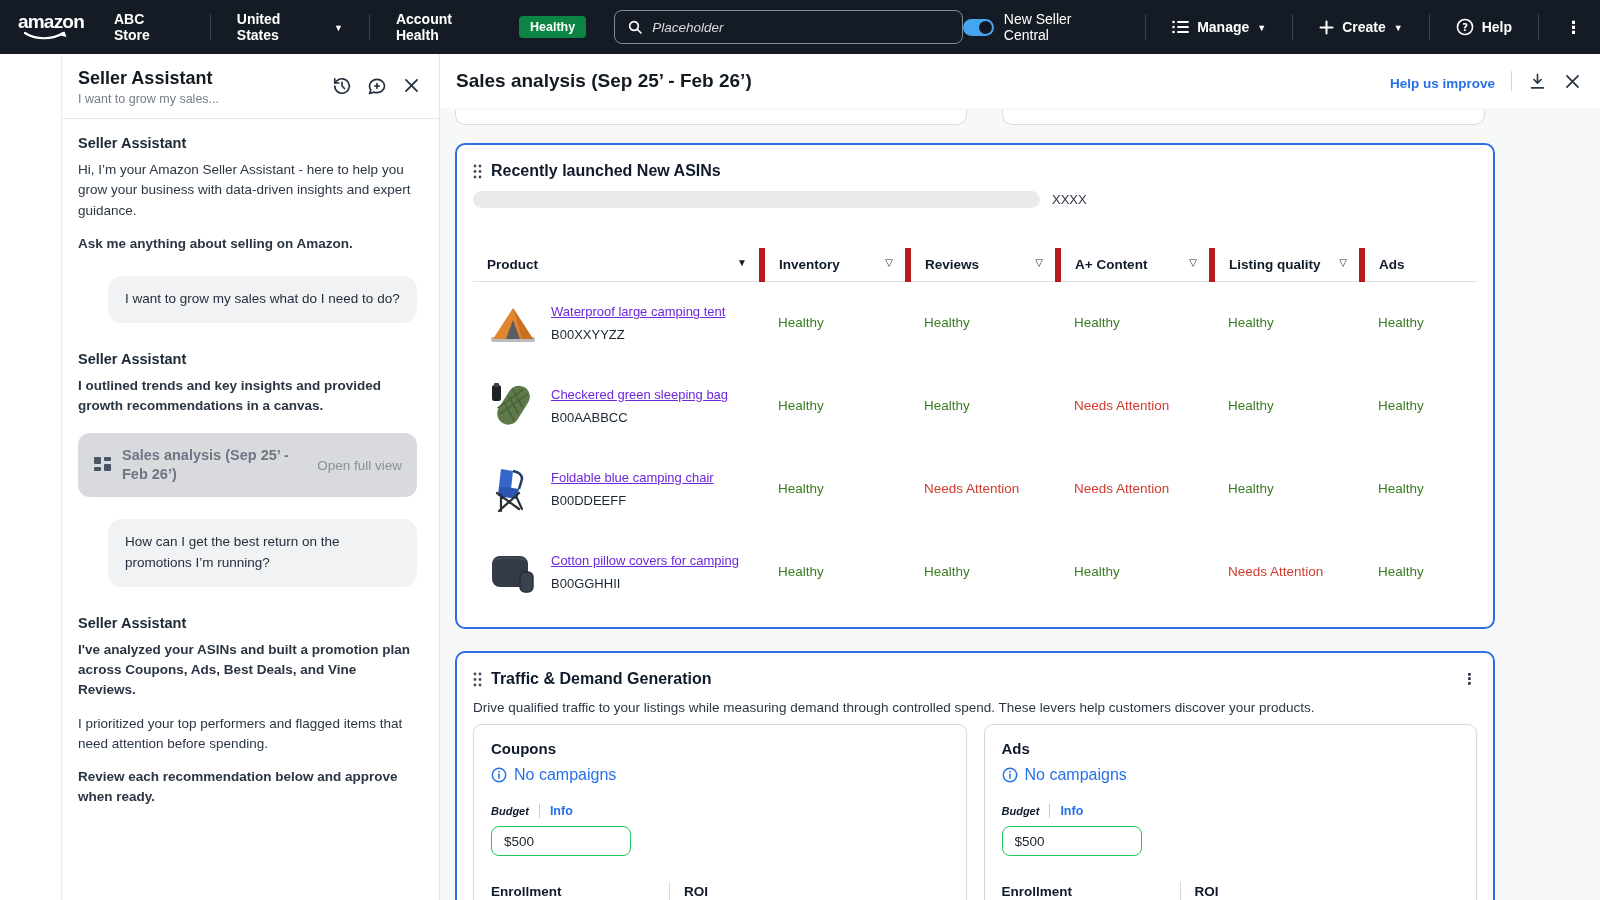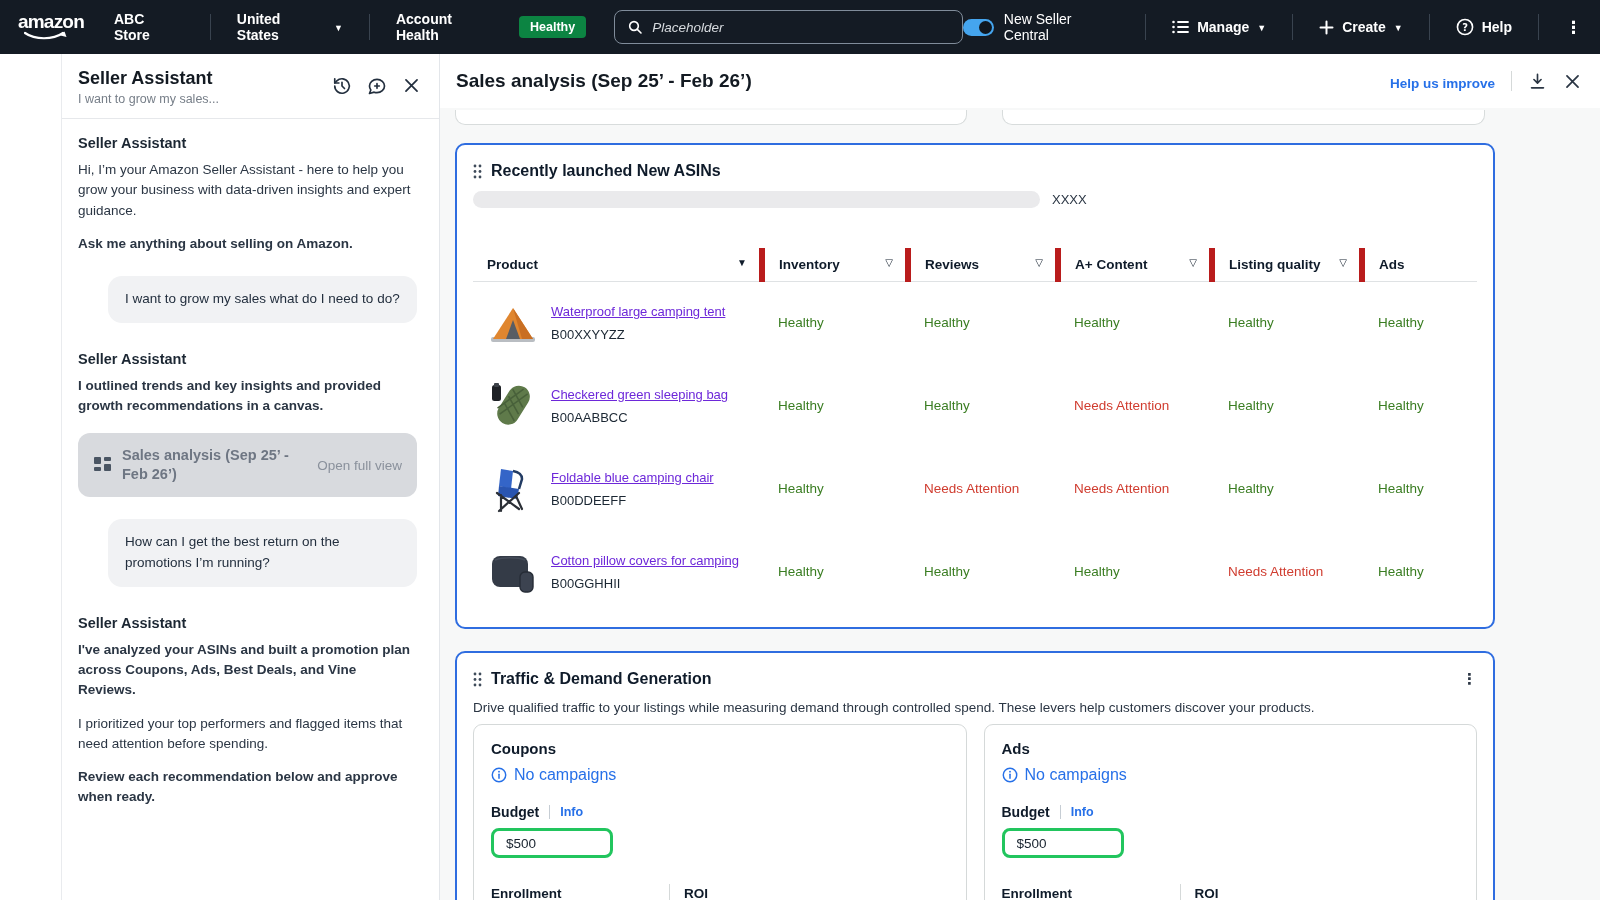--- a/index.html
+++ b/index.html
@@ -92,24 +92,24 @@
   .prod-asin { font-size:13px; color:#1b2733; margin-top:6px; }
   .st-ok { color:#3a7d22; } .st-warn { color:#d03c2f; }
 
   .t-desc { font-size:13.5px; color:#2b3644; margin-top:9px; }
   .panels { display:flex; gap:17px; margin-top:9px; }
   .panel { flex:1; border:1px solid #d5d9d9; border-radius:9px; padding:15px 17px; min-height:230px; background:#fff; }
   .panel-title { font-size:15px; font-weight:700; color:#0f1b2a; }
   .camp-row { display:flex; align-items:center; gap:7px; margin-top:9px; color:#2670e8;
     font-size:16px; cursor:pointer; }
   .budget-row { display:flex; align-items:center; margin-top:20px; }
-  .budget-label { font-size:14px; font-weight:700; color:#0f1b2a; }
+  .budget-label { font-size:11px; font-weight:700; color:#0f1b2a;font-style:italic; }
   .b-div { width:1px; height:14px; background:#c6cdd4; margin:0 10px; }
   .info-link { font-size:12.5px; font-weight:700; color:#2670e8; cursor:pointer; }
-  .budget-input { margin-top:8px; width:122px; height:30px; border:3px solid #22c55e;
+  .budget-input { margin-top:8px; width:140px; height:30px; border:1px solid #22c55e;
     border-radius:8px; padding:0 12px; font-size:13.5px; font-family:inherit; color:#17222e; outline:none; }
   .metrics { display:flex; margin-top:26px; }
   .metric-1 { width:178px; } .m-div { width:1px; background:#d5d9d9; }
   .metric-2 { padding-left:14px; }
   .metric-label { font-size:13.5px; font-weight:700; color:#0f1b2a; }
 </style>
 </head>
 <body>
 
 <header class="topnav">

